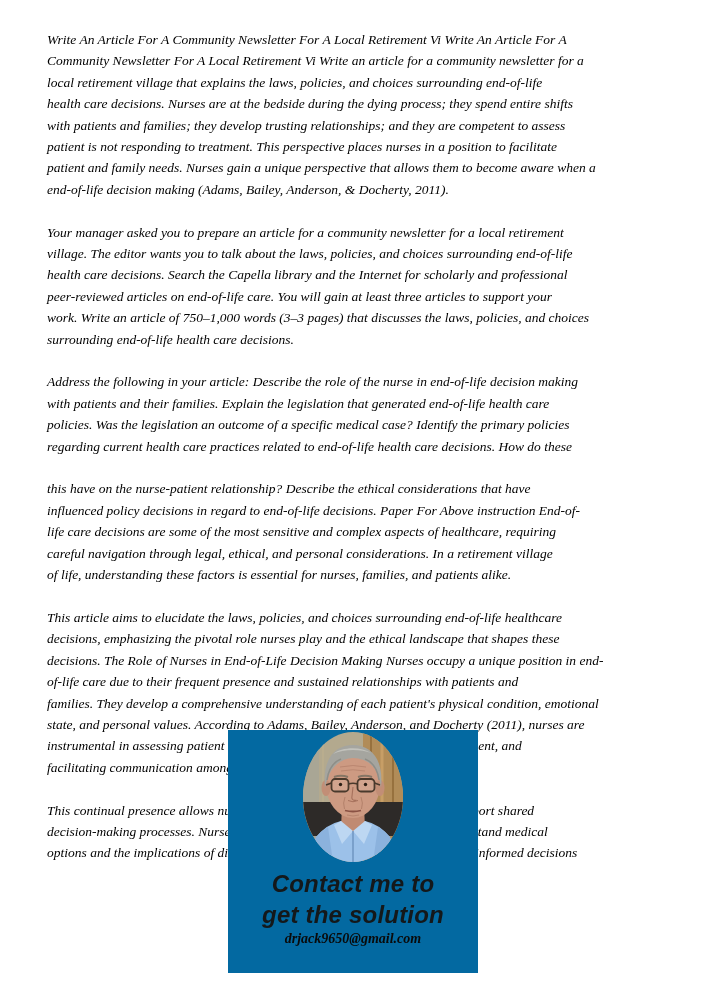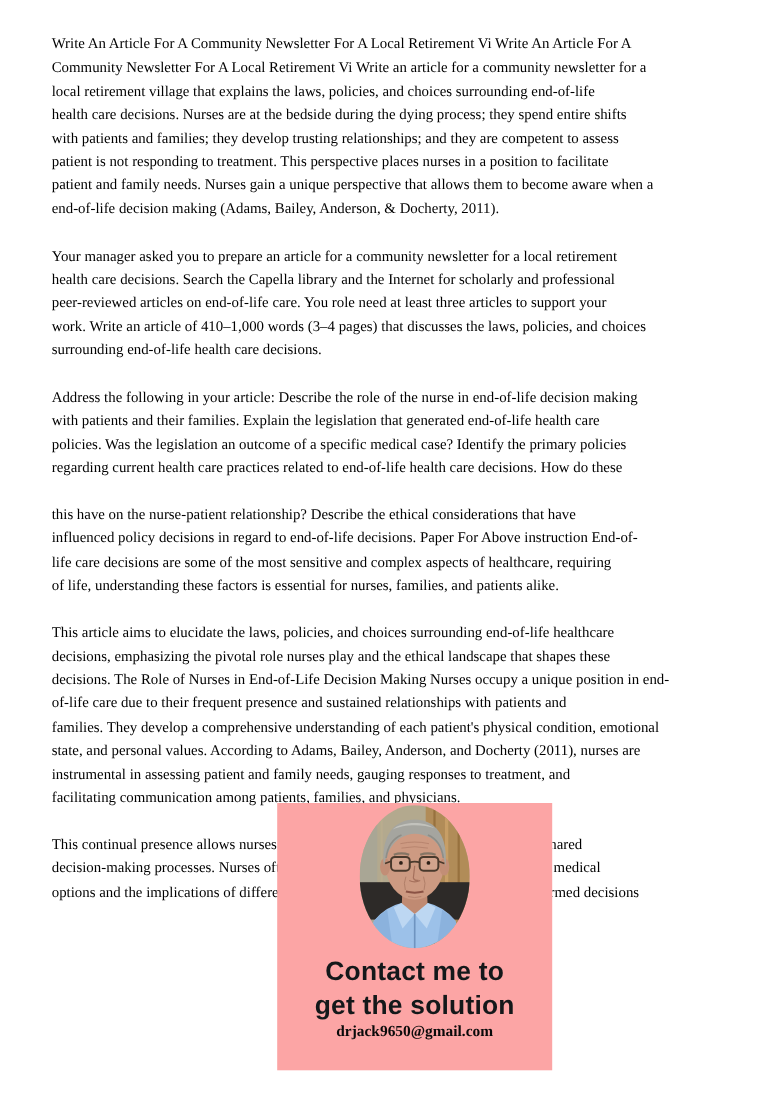--- a/index.html
+++ b/index.html
@@ -2,20 +2,21 @@
 <html><head>
 <meta charset="utf-8">
 <style>
   html, body { margin: 0; padding: 0; background: #ffffff; }
   .page {
     position: relative;
     width: 652px;
     height: 1000px;
     background: #ffffff;
     overflow: hidden;
+    font-style: italic;
   }
   .doc-text {
     position: absolute;
     left: 47px;
     top: 29px;
     width: 618px;
     font-family: "Liberation Serif", "DejaVu Serif", serif;
     font-size: 13.5px;
     line-height: 21.4px;
     color: #000000;
@@ -65,55 +66,57 @@
         <div class="line">Community Newsletter For A Local Retirement Vi Write an article for a community newsletter for a</div>
         <div class="line">local retirement village that explains the laws, policies, and choices surrounding end-of-life</div>
         <div class="line">health care decisions. Nurses are at the bedside during the dying process; they spend entire shifts</div>
         <div class="line">with patients and families; they develop trusting relationships; and they are competent to assess</div>
         <div class="line">patient is not responding to treatment. This perspective places nurses in a position to facilitate</div>
         <div class="line">patient and family needs. Nurses gain a unique perspective that allows them to become aware when a</div>
         <div class="line">end-of-life decision making (Adams, Bailey, Anderson, &amp; Docherty, 2011).</div>
       </div>
       <div class="para">
         <div class="line">Your manager asked you to prepare an article for a community newsletter for a local retirement</div>
+        <div class="line">village. The editor wants you to talk about the laws, policies, and choices surrounding end-of-life</div>
         <div class="line">health care decisions. Search the Capella library and the Internet for scholarly and professional</div>
-        <div class="line">peer-reviewed articles on end-of-life care. You role need at least three articles to support your</div>
-        <div class="line">work. Write an article of 410–1,000 words (3–4 pages) that discusses the laws, policies, and choices</div>
+        <div class="line">peer-reviewed articles on end-of-life care. You will gain at least three articles to support your</div>
+        <div class="line">work. Write an article of 750–1,000 words (3–3 pages) that discusses the laws, policies, and choices</div>
         <div class="line">surrounding end-of-life health care decisions.</div>
       </div>
       <div class="para">
         <div class="line">Address the following in your article: Describe the role of the nurse in end-of-life decision making</div>
         <div class="line">with patients and their families. Explain the legislation that generated end-of-life health care</div>
         <div class="line">policies. Was the legislation an outcome of a specific medical case? Identify the primary policies</div>
         <div class="line">regarding current health care practices related to end-of-life health care decisions. How do these</div>
       </div>
       <div class="para">
         <div class="line">this have on the nurse-patient relationship? Describe the ethical considerations that have</div>
         <div class="line">influenced policy decisions in regard to end-of-life decisions. Paper For Above instruction End-of-</div>
         <div class="line">life care decisions are some of the most sensitive and complex aspects of healthcare, requiring</div>
+        <div class="line">careful navigation through legal, ethical, and personal considerations. In a retirement village</div>
         <div class="line">of life, understanding these factors is essential for nurses, families, and patients alike.</div>
       </div>
       <div class="para">
         <div class="line">This article aims to elucidate the laws, policies, and choices surrounding end-of-life healthcare</div>
         <div class="line">decisions, emphasizing the pivotal role nurses play and the ethical landscape that shapes these</div>
         <div class="line">decisions. The Role of Nurses in End-of-Life Decision Making Nurses occupy a unique position in end-</div>
         <div class="line">of-life care due to their frequent presence and sustained relationships with patients and</div>
         <div class="line">families. They develop a comprehensive understanding of each patient's physical condition, emotional</div>
         <div class="line">state, and personal values. According to Adams, Bailey, Anderson, and Docherty (2011), nurses are</div>
         <div class="line">instrumental in assessing patient and family needs, gauging responses to treatment, and</div>
         <div class="line">facilitating communication among patients, families, and physicians.</div>
       </div>
       <div class="para">
         <div class="line">This continual presence allows nurses to advocate for patients' wishes and support shared</div>
         <div class="line">decision-making processes. Nurses often help patients and their families understand medical</div>
         <div class="line">options and the implications of different treatments, empowering them to make informed decisions</div>
       </div>
     </div>
 
-  <div class="overlay" style="background: #fca5a5; margin-left: 24px;">
+  <div class="overlay" style="background: #0369a1;">
     <div class="photo">
       <svg width="100" height="130" viewBox="0 0 100 130" aria-hidden="true">
         <defs>
           <clipPath id="ovalClip">
               <ellipse cx="50" cy="65" rx="50" ry="65"></ellipse>
             </clipPath>
         </defs>
         <g clip-path="url(#ovalClip)">
 
           <rect x="0" y="0" width="100" height="130" fill="#b3a98e"></rect>

